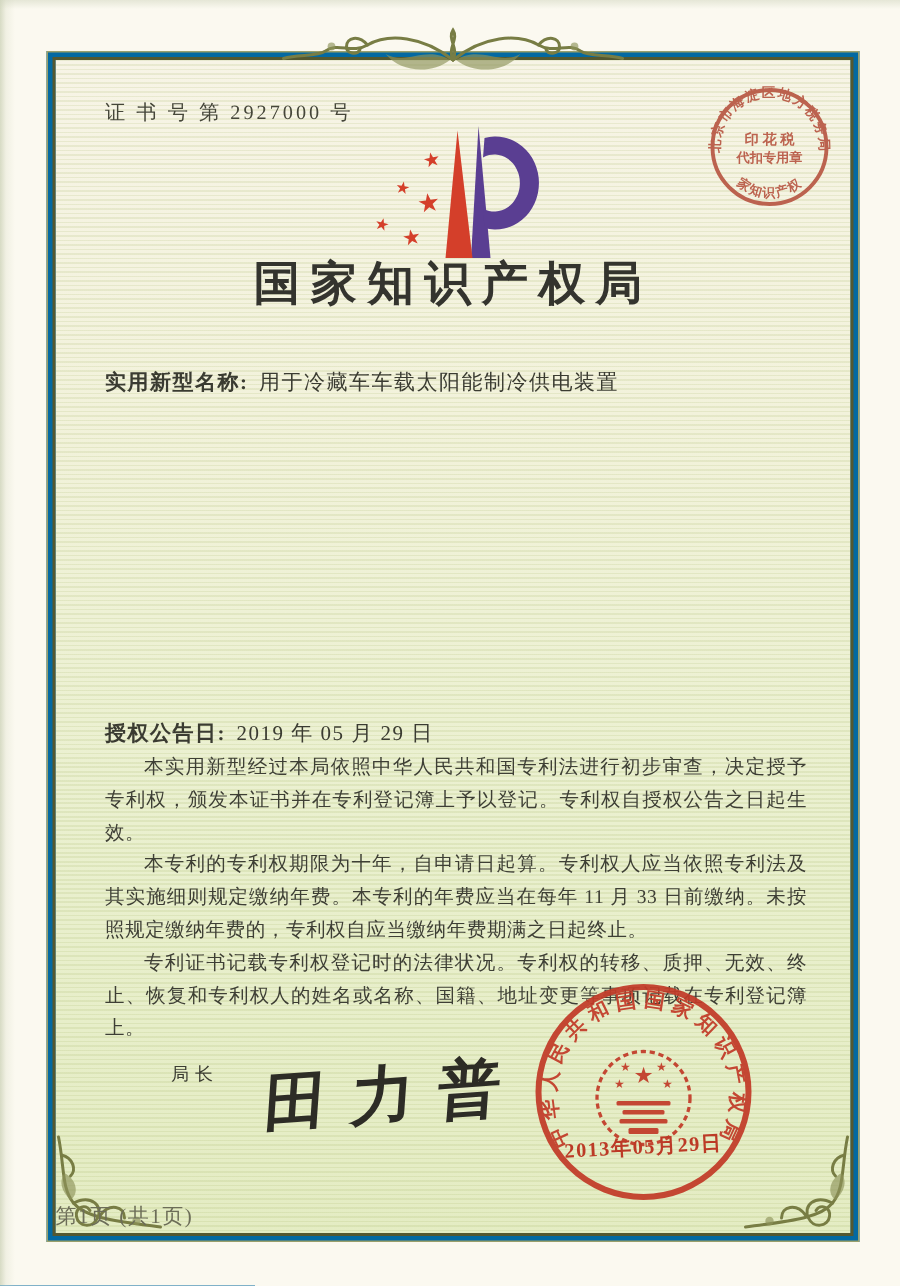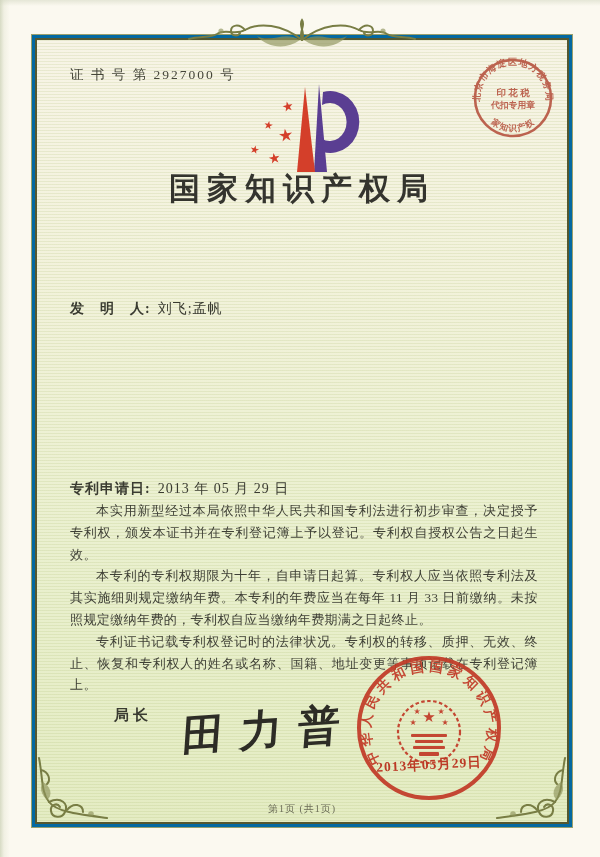--- a/index.html
+++ b/index.html
@@ -50,38 +50,38 @@
   .field-row .f-label{font-weight:600;}
   .field-row .f-value{margin-left:7px;}
   .body-text{
     position:absolute;left:33px;top:460px;width:468px;
     font-size:13px;line-height:21.8px;color:#3e3f35;
     text-align:justify;letter-spacing:0.4px;
   }
   .body-text p{margin:0;text-indent:2em;}
   .director-row{position:absolute;left:77px;top:662px;}
   .director-label{
-    font-size:15px;color:#3b3c32;letter-spacing:4px;vertical-align:24px;font-weight:bold;
+    font-size:12px;color:#3b3c32;letter-spacing:4px;vertical-align:24px;
   }
   .director-signature{
     display:inline-block;margin-left:26px;
     font-size:42px;font-weight:600;color:#2d2c26;
     letter-spacing:16px;
     transform:rotate(-4deg) skewX(-8deg);
   }
   .office-seal{position:absolute;left:316px;top:612px;opacity:.93;}
   .seal-date{
     position:absolute;left:306px;top:716px;width:172px;
     text-align:center;font-size:13.5px;font-weight:bold;
     color:#bc3a26;letter-spacing:1px;
     transform:rotate(-3deg);
   }
   .page-footer{
     position:absolute;left:0;top:762px;width:100%;
-    text-align:center;font-size:10px;color:#6c6d58;letter-spacing:1px;
+    text-align:left;font-size:14px;color:#6c6d58;letter-spacing:1px;
   }
   .decor{stroke:#787d44;fill:none;stroke-width:2;stroke-linecap:round;}
   .decor-fill{fill:#8d935a;opacity:.65;stroke:none;}
 </style>
 </head>
 <body>
 
 <div class="photo-edge-left"></div>
 <div class="photo-edge-top"></div>
 
@@ -146,25 +146,25 @@
 
       <text x="48" y="32" font-size="13" fill="#d43f2a" transform="rotate(-12 48 32)">★</text>
       <text x="28" y="48" font-size="11" fill="#d43f2a" transform="rotate(10 28 48)">★</text>
       <text x="44" y="62" font-size="17" fill="#d43f2a" transform="rotate(-8 44 62)">★</text>
       <text x="14" y="72" font-size="11" fill="#d43f2a" transform="rotate(14 14 72)">★</text>
       <text x="34" y="84" font-size="14" fill="#d43f2a" transform="rotate(-10 34 84)">★</text>
     </svg>
 
     <div class="cert-title">国家知识产权局</div>
 
-    <div class="field-row" style="top:260px">
-      <span class="f-label">发　明　人:</span><span class="f-value">刘飞;孟帆</span>
+    <div class="field-row" style="top:206px">
+      <span class="f-label">实用新型名称:</span><span class="f-value">用于冷藏车车载太阳能制冷供电装置</span>
     </div>
     <div class="field-row" style="top:440px">
-      <span class="f-label">专利申请日:</span><span class="f-value">2013 年 05 月 29 日</span>
+      <span class="f-label">授权公告日:</span><span class="f-value">2019 年 05 月 29 日</span>
     </div>
 
     <div class="body-text">
       <p>本实用新型经过本局依照中华人民共和国专利法进行初步审查，决定授予专利权，颁发本证书并在专利登记簿上予以登记。专利权自授权公告之日起生效。</p>
       <p>本专利的专利权期限为十年，自申请日起算。专利权人应当依照专利法及其实施细则规定缴纳年费。本专利的年费应当在每年 11 月 33 日前缴纳。未按照规定缴纳年费的，专利权自应当缴纳年费期满之日起终止。</p>
       <p>专利证书记载专利权登记时的法律状况。专利权的转移、质押、无效、终止、恢复和专利权人的姓名或名称、国籍、地址变更等事项记载在专利登记簿上。</p>
     </div>
 
     <div class="director-row">
       <span class="director-label">局长</span>

